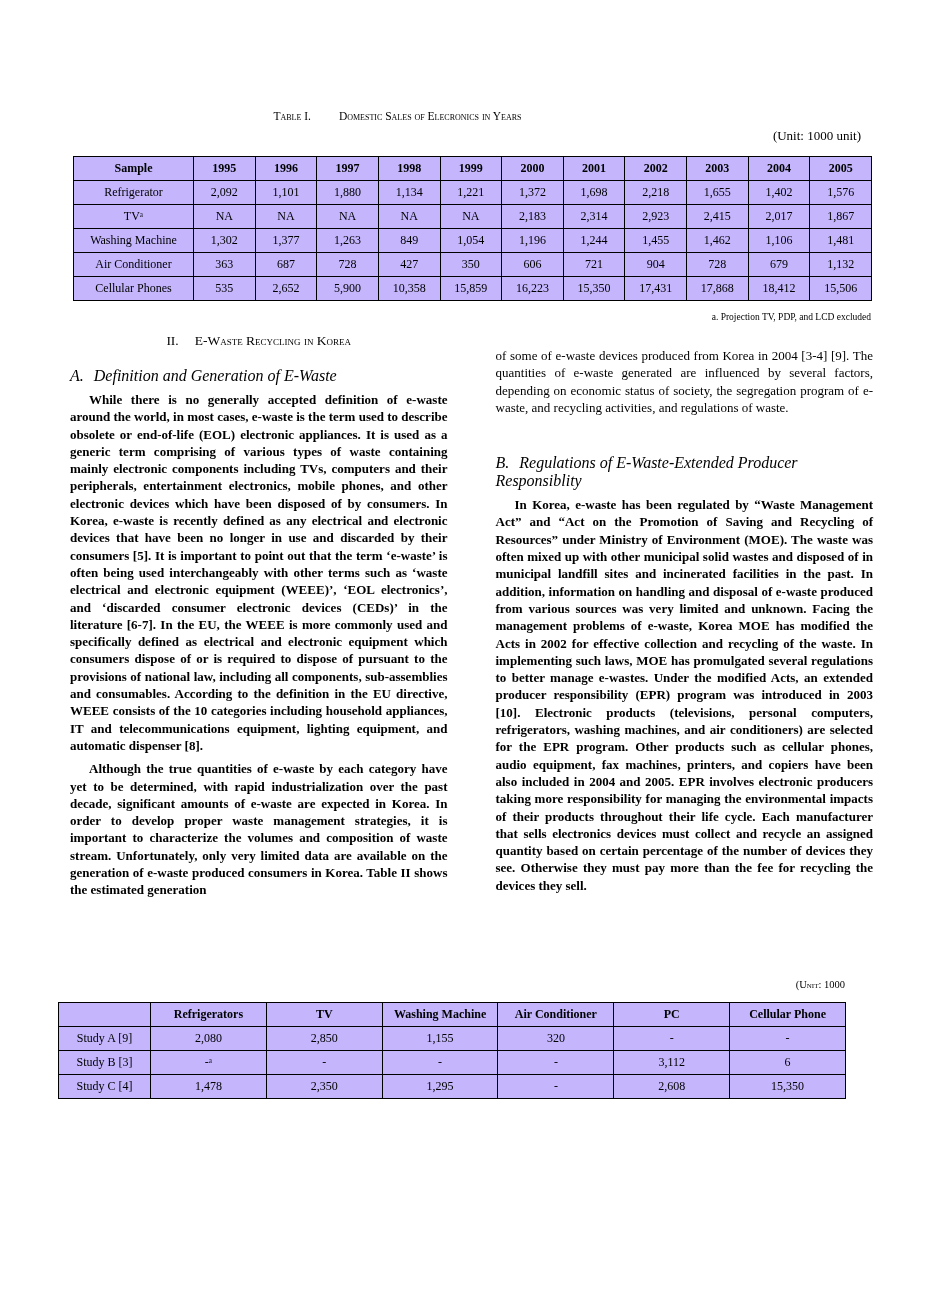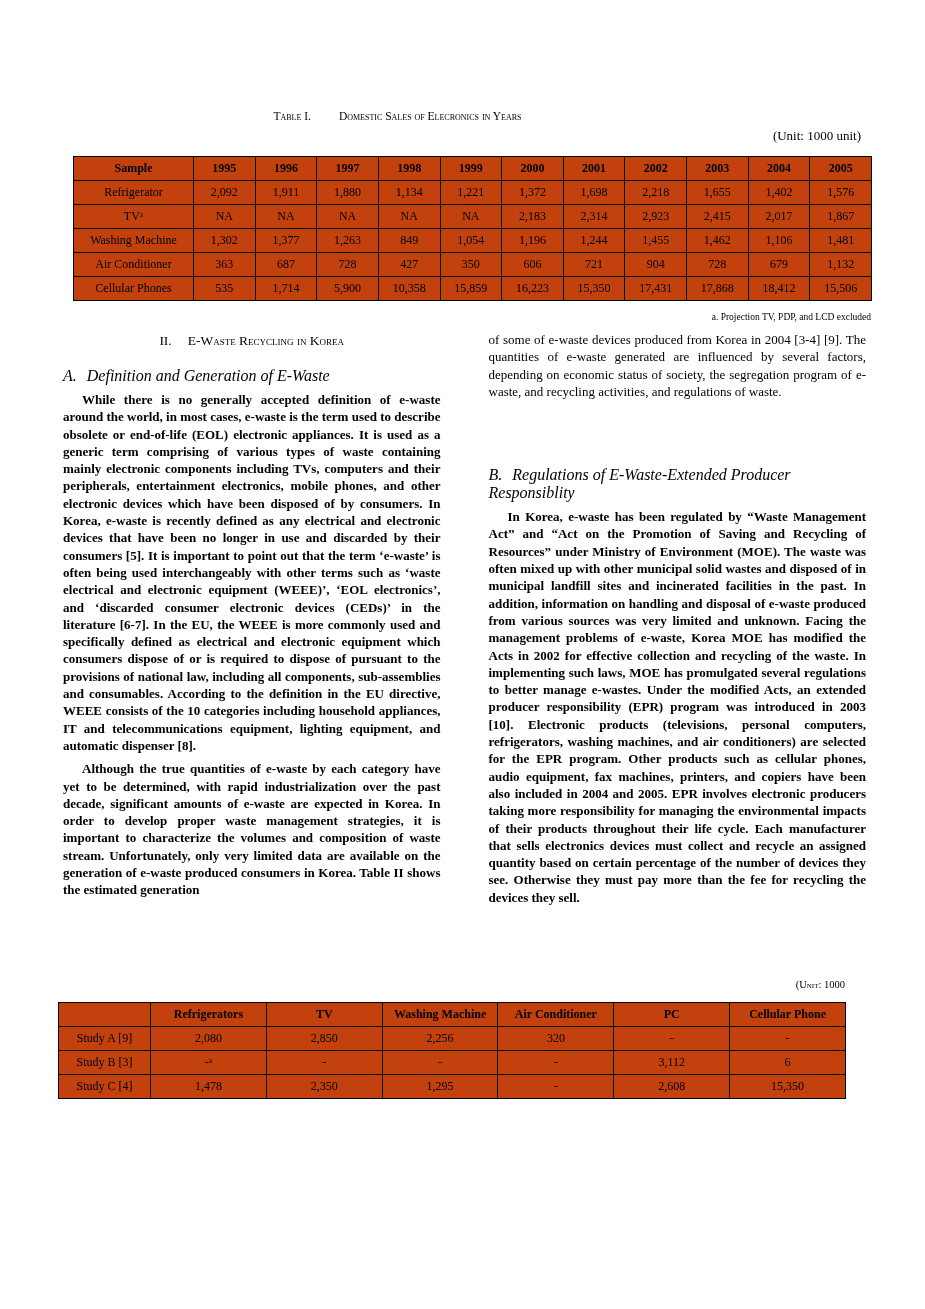--- a/index.html
+++ b/index.html
@@ -15,49 +15,49 @@
   .sc { font-variant: small-caps; }
 
   .caption { position: absolute; text-align: center; font-size: 11.5px; }
   .caption .cap-label { margin-right: 28px; }
   .t1-caption { top: 110px; left: 0; width: 795px; }
   .t2-caption { top: 1006px; left: 0; width: 775px; }
 
   .t1-unit { position: absolute; top: 128px; right: 64px; font-size: 13px; }
   .t2-unit { position: absolute; top: 979px; right: 80px; font-size: 10.5px; font-variant: small-caps; }
 
-  table { border-collapse: collapse; table-layout: fixed; position: absolute; background: #c2410c; }
+  table { border-collapse: collapse; table-layout: fixed; position: absolute; background: #c4b5fd; }
   th, td {
     border: 1px solid #000;
     text-align: center; vertical-align: middle;
     font-size: 12px; height: 24px; padding: 1px 2px;
     font-weight: normal; overflow: hidden;
   }
   th { font-weight: bold; }
   .t1 { left: 73px; top: 156px; width: 799px; }
   .t2 { left: 58px; top: 1002px; width: 788px; }
   .t1-footnote { position: absolute; top: 312px; right: 54px; font-size: 9.5px; }
 
-  .columns { position: absolute; left: 63px; top: 331px; width: 803px; display: flex; gap: 48px; }
+  .columns { position: absolute; left: 70px; top: 331px; width: 803px; display: flex; gap: 48px; }
   .col { width: 385px; }
 
   .sec-heading { text-align: center; font-size: 13.5px; margin: 2px 0 18px 0; }
   .sec-heading .sec-num { margin-right: 16px; }
 
   .sub-heading { font-style: italic; font-size: 16px; margin: 10px 0 4px 0; }
   .sub-heading .sub-label { margin-right: 10px; }
-  .sub-heading.subB { margin-top: 66px; }
+  .sub-heading.subB { margin-top: 38px; }
 
   .para {
     margin: 6px 0 0 0;
     font-size: 13px; line-height: 17.3px;
     text-align: justify;
   }
   .para.indent { text-indent: 19px; font-weight: bold; }
-  .para.cont { margin-top: 0; }
+  .para.cont { margin-top: 16px; }
 
   .page-number { position: absolute; top: 1178px; left: 0; width: 100%; text-align: center; font-weight: bold; font-size: 13px; }
 </style>
 </head>
 <body>
 
 <div class="page">
 
   <div class="caption t1-caption">
     <span class="sc cap-label">Table I.</span><span class="sc">Domestic Sales of Elecronics in Years</span>
@@ -82,21 +82,21 @@
         <th>2002</th>
         <th>2003</th>
         <th>2004</th>
         <th>2005</th>
       </tr>
     </thead>
     <tbody>
       <tr>
         <td>Refrigerator</td>
         <td>2,092</td>
-        <td>1,911</td>
+        <td>1,101</td>
         <td>1,880</td>
         <td>1,134</td>
         <td>1,221</td>
         <td>1,372</td>
         <td>1,698</td>
         <td>2,218</td>
         <td>1,655</td>
         <td>1,402</td>
         <td>1,576</td>
       </tr>
@@ -138,21 +138,21 @@
         <td>606</td>
         <td>721</td>
         <td>904</td>
         <td>728</td>
         <td>679</td>
         <td>1,132</td>
       </tr>
       <tr>
         <td>Cellular Phones</td>
         <td>535</td>
-        <td>1,714</td>
+        <td>2,652</td>
         <td>5,900</td>
         <td>10,358</td>
         <td>15,859</td>
         <td>16,223</td>
         <td>15,350</td>
         <td>17,431</td>
         <td>17,868</td>
         <td>18,412</td>
         <td>15,506</td>
       </tr>
@@ -199,21 +199,21 @@
         <th>Air Conditioner</th>
         <th>PC</th>
         <th>Cellular Phone</th>
       </tr>
     </thead>
     <tbody>
       <tr>
         <td>Study A [9]</td>
         <td>2,080</td>
         <td>2,850</td>
-        <td>2,256</td>
+        <td>1,155</td>
         <td>320</td>
         <td>-</td>
         <td>-</td>
       </tr>
       <tr>
         <td>Study B [3]</td>
         <td>-ᵃ</td>
         <td>-</td>
         <td>-</td>
         <td>-</td>

